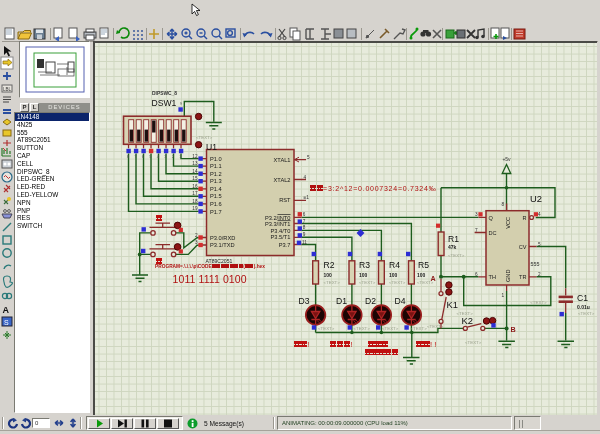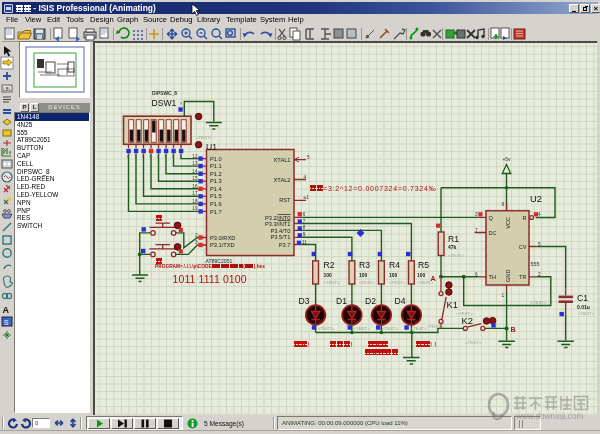--- a/index.html
+++ b/index.html
@@ -42,48 +42,20 @@
 #stat2{position:absolute;left:514px;top:0;width:27px;height:14px;background:#d9d6d0;border:1px solid;border-color:#7a7a72 #fff #fff #7a7a72}
 #msg{position:absolute;left:204px;top:4px;color:#111;font-size:6.6px}
 
 #schem{position:absolute;left:0;top:0;width:600px;height:434px;pointer-events:none}
 .redtx{position:absolute;color:#b51212;font-weight:normal;white-space:nowrap}
 
 #wm{position:absolute;left:480px;top:392px;width:120px;height:42px;pointer-events:none}
 </style></head>
 <body>
 <div id="win">
-  <div id="title">
-    <span class="ico">
-        <i></i>
-      </span>
-    <span class="txt"><span style="font-size:8px"><span class="cj"></span><span class="cj"></span></span> - ISIS Professional (Animating)</span>
-    <span class="wbtn" style="left:567px">
-        <span style="position:absolute;left:1.5px;top:6px;width:4px;height:1.5px;background:#000"></span>
-      </span>
-    <span class="wbtn" style="left:578px">
-        <span style="position:absolute;left:2px;top:2px;width:4px;height:4px;border:1px solid #000"></span>
-        <span style="position:absolute;left:3.5px;top:1px;width:3px;height:1px;background:#000"></span>
-      </span>
-    <span class="wbtn" style="left:589px;font-size:8px;line-height:8.5px">×</span>
-  </div>
-  <div id="menu">
-    <span style="left:4px">File</span>
-      <span style="left:23px">View</span>
-      <span style="left:45px">Edit</span>
-    <span style="left:64px">Tools</span>
-      <span style="left:88px">Design</span>
-      <span style="left:115px">Graph</span>
-    <span style="left:141px">Source</span>
-      <span style="left:168px">Debug</span>
-      <span style="left:195px">Library</span>
-    <span style="left:224px">Template</span>
-      <span style="left:258px">System</span>
-      <span style="left:286px">Help</span>
-  </div>
   <div id="tbar">
   <svg width="596" height="16" viewBox="0 0 596 16">
     <g stroke-width="1">
 
       <rect x="3" y="2" width="9" height="11" fill="#fff" stroke="#555"></rect>
           <path d="M4 4h6M4 6h6M4 8h6" stroke="#9ab"></path>
       <path d="M17 6 h4 l1.5 -1.5 h6 v2 M16 13 l2.5 -6 h11 l-2.5 6 z M16 13 v-7 h1" fill="#f0c43a" stroke="#8a6a10"></path>
       <rect x="32" y="3" width="11" height="10" fill="#6b7f93" stroke="#333"></rect>
           <rect x="34" y="3.5" width="7" height="3.5" fill="#dfe5ea"></rect>
           <rect x="35" y="8.5" width="5" height="4.5" fill="#c8cfd6"></rect>
@@ -658,41 +630,13 @@
         <rect x="4.7" y="5" width="1.8" height="4" fill="#fff"></rect>
       </svg>
     <div id="msg">5 Message(s)</div>
     <div class="sep" style="left:273px"></div>
     <div id="status">ANIMATING: 00:00:09.000000 (CPU load 11%)</div>
     <div id="stat2">
         <span style="position:absolute;left:4px;top:3px;width:1px;height:8px;background:#8a8a84"></span>
         <span style="position:absolute;left:7px;top:3px;width:1px;height:8px;background:#8a8a84"></span>
       </div>
   </div>
-  <div id="wm">
-    <svg width="120" height="42" viewBox="0 0 120 42">
-      <g stroke="rgba(120,120,120,0.55)" fill="none">
-        <ellipse cx="18.5" cy="13" rx="9.5" ry="11" stroke-width="2.6"></ellipse>
-        <path d="M14 20 q-2 6 2 7 q4 1 7 -4" stroke-width="2"></path>
-      </g>
-      <g stroke="rgba(120,120,120,0.52)" stroke-width="1.4" fill="none">
-
-        <g transform="translate(33,4)">
-            <path d="M1 2 h12 M1 7 h12 M1 12 h12 M4 0 v14 M10 0 v14"></path>
-          </g>
-        <g transform="translate(49,4)">
-            <path d="M0 2 h13 M6.5 2 v12 M6.5 6 l5 4 M6.5 6 l-5 4"></path>
-          </g>
-        <g transform="translate(64,4)">
-            <path d="M1 1 h12 M1 6 h12 M1 11 h12 M3.5 1 v13 M9.5 1 v13"></path>
-          </g>
-        <g transform="translate(79,4)">
-            <path d="M2 0 v14 M2 4 h11 M8 0 v14 M4 9 h8 M4 13 h8"></path>
-          </g>
-        <g transform="translate(94,4)">
-            <rect x="0.5" y="0.5" width="13" height="13"></rect>
-            <path d="M3 4 h8 M3 8 h8 M7 4 v9"></path>
-          </g>
-      </g>
-      <text x="36" y="26.5" font-size="8.2" fill="rgba(128,128,128,0.62)" font-family="Liberation Sans, sans-serif">www.downxia.com</text>
-    </svg>
-  </div>
 </div>
 
 </body></html>

